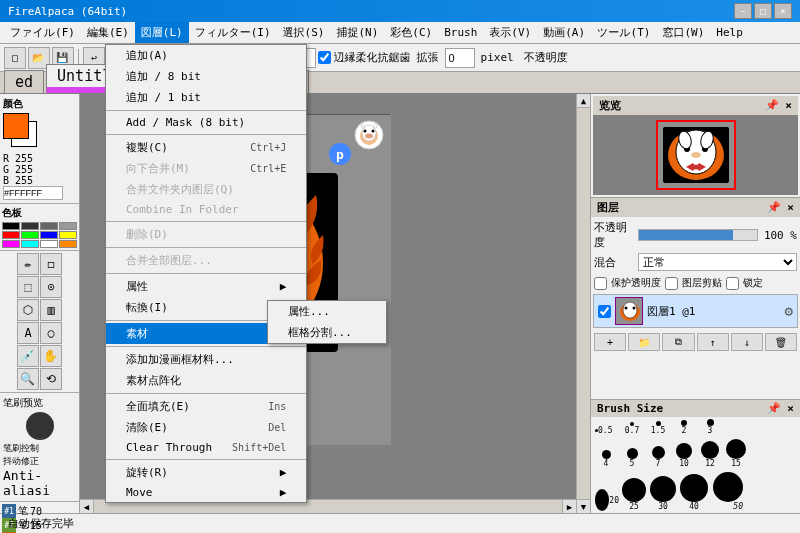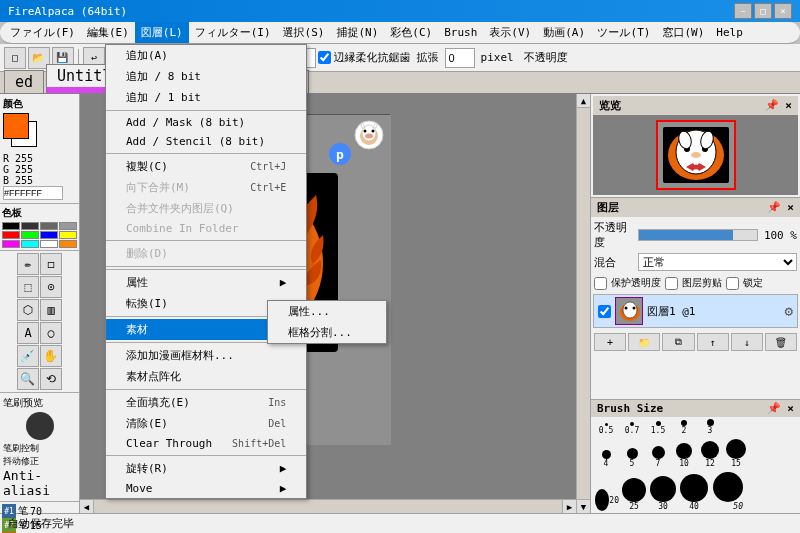--- a/index.html
+++ b/index.html
@@ -36,21 +36,20 @@
 
     
     .menu-bar {
       background: #f0f0f0;
       height: 22px;
       display: flex;
       align-items: center;
       border-bottom: 1px solid #a0a0a0;
       padding: 0 4px;
       font-size: 11px;
-      border-radius: 11px;
     }
     .menu-item {
       padding: 2px 6px;
       cursor: pointer;
       height: 100%;
       display: flex;
       align-items: center;
     }
     .menu-item:hover, .menu-item.active {
       background: #0078d7;
@@ -642,21 +641,21 @@
       </div>
     </div>
 
     <div class="brush-panel">
       <div class="panel-header">
         <span>Brush Size</span>
         <span>📌 ×</span>
       </div>
 
       <div style="display:flex; padding:2px 4px; gap:4px; align-items:flex-end;">
-        <div style="display:flex;flex-direction:column;align-items:center;width:22px;">
+        <div style="display:flex;flex-direction:row;align-items:center;width:22px;">
           <div style="width:3px;height:3px;background:black;border-radius:50%;"></div>
           <span style="font-size:8px;">0.5</span>
         </div>
         <div style="display:flex;flex-direction:column;align-items:center;width:22px;">
           <div style="width:4px;height:4px;background:black;border-radius:50%;"></div>
           <span style="font-size:8px;">0.7</span>
         </div>
         <div style="display:flex;flex-direction:column;align-items:center;width:22px;">
           <div style="width:5px;height:5px;background:black;border-radius:50%;"></div>
           <span style="font-size:8px;">1.5</span>
@@ -730,35 +729,35 @@
 </div>
 
 <div class="dropdown-overlay">
 
   <div class="context-menu" style="top:44px; left:105px;">
     <div class="menu-entry">追加(A)</div>
     <div class="menu-entry">追加 / 8 bit</div>
     <div class="menu-entry">追加 / 1 bit</div>
     <div class="menu-separator"></div>
     <div class="menu-entry">Add / Mask (8 bit)</div>
-    <div class="menu-entry">Add / Stencil (8 bit)</div>
     <div class="menu-separator"></div>
     <div class="menu-entry">
       <span>複製(C)</span>
       <span class="shortcut">Ctrl+J</span>
     </div>
     <div class="menu-entry disabled">
       <span>向下合并(M)</span>
       <span class="shortcut">Ctrl+E</span>
     </div>
     <div class="menu-entry disabled">合并文件夹内图层(Q)</div>
     <div class="menu-entry disabled">Combine In Folder</div>
     <div class="menu-separator"></div>
     <div class="menu-entry disabled">删除(D)</div>
     <div class="menu-separator"></div>
+    <div class="menu-entry disabled">合并全部图层...</div>
     <div class="menu-separator"></div>
     <div class="menu-entry">
       <span>属性</span>
       <span class="arrow">▶</span>
     </div>
     <div class="menu-entry">
       <span>転換(I)</span>
       <span class="arrow">▶</span>
     </div>
     <div class="menu-separator"></div>

